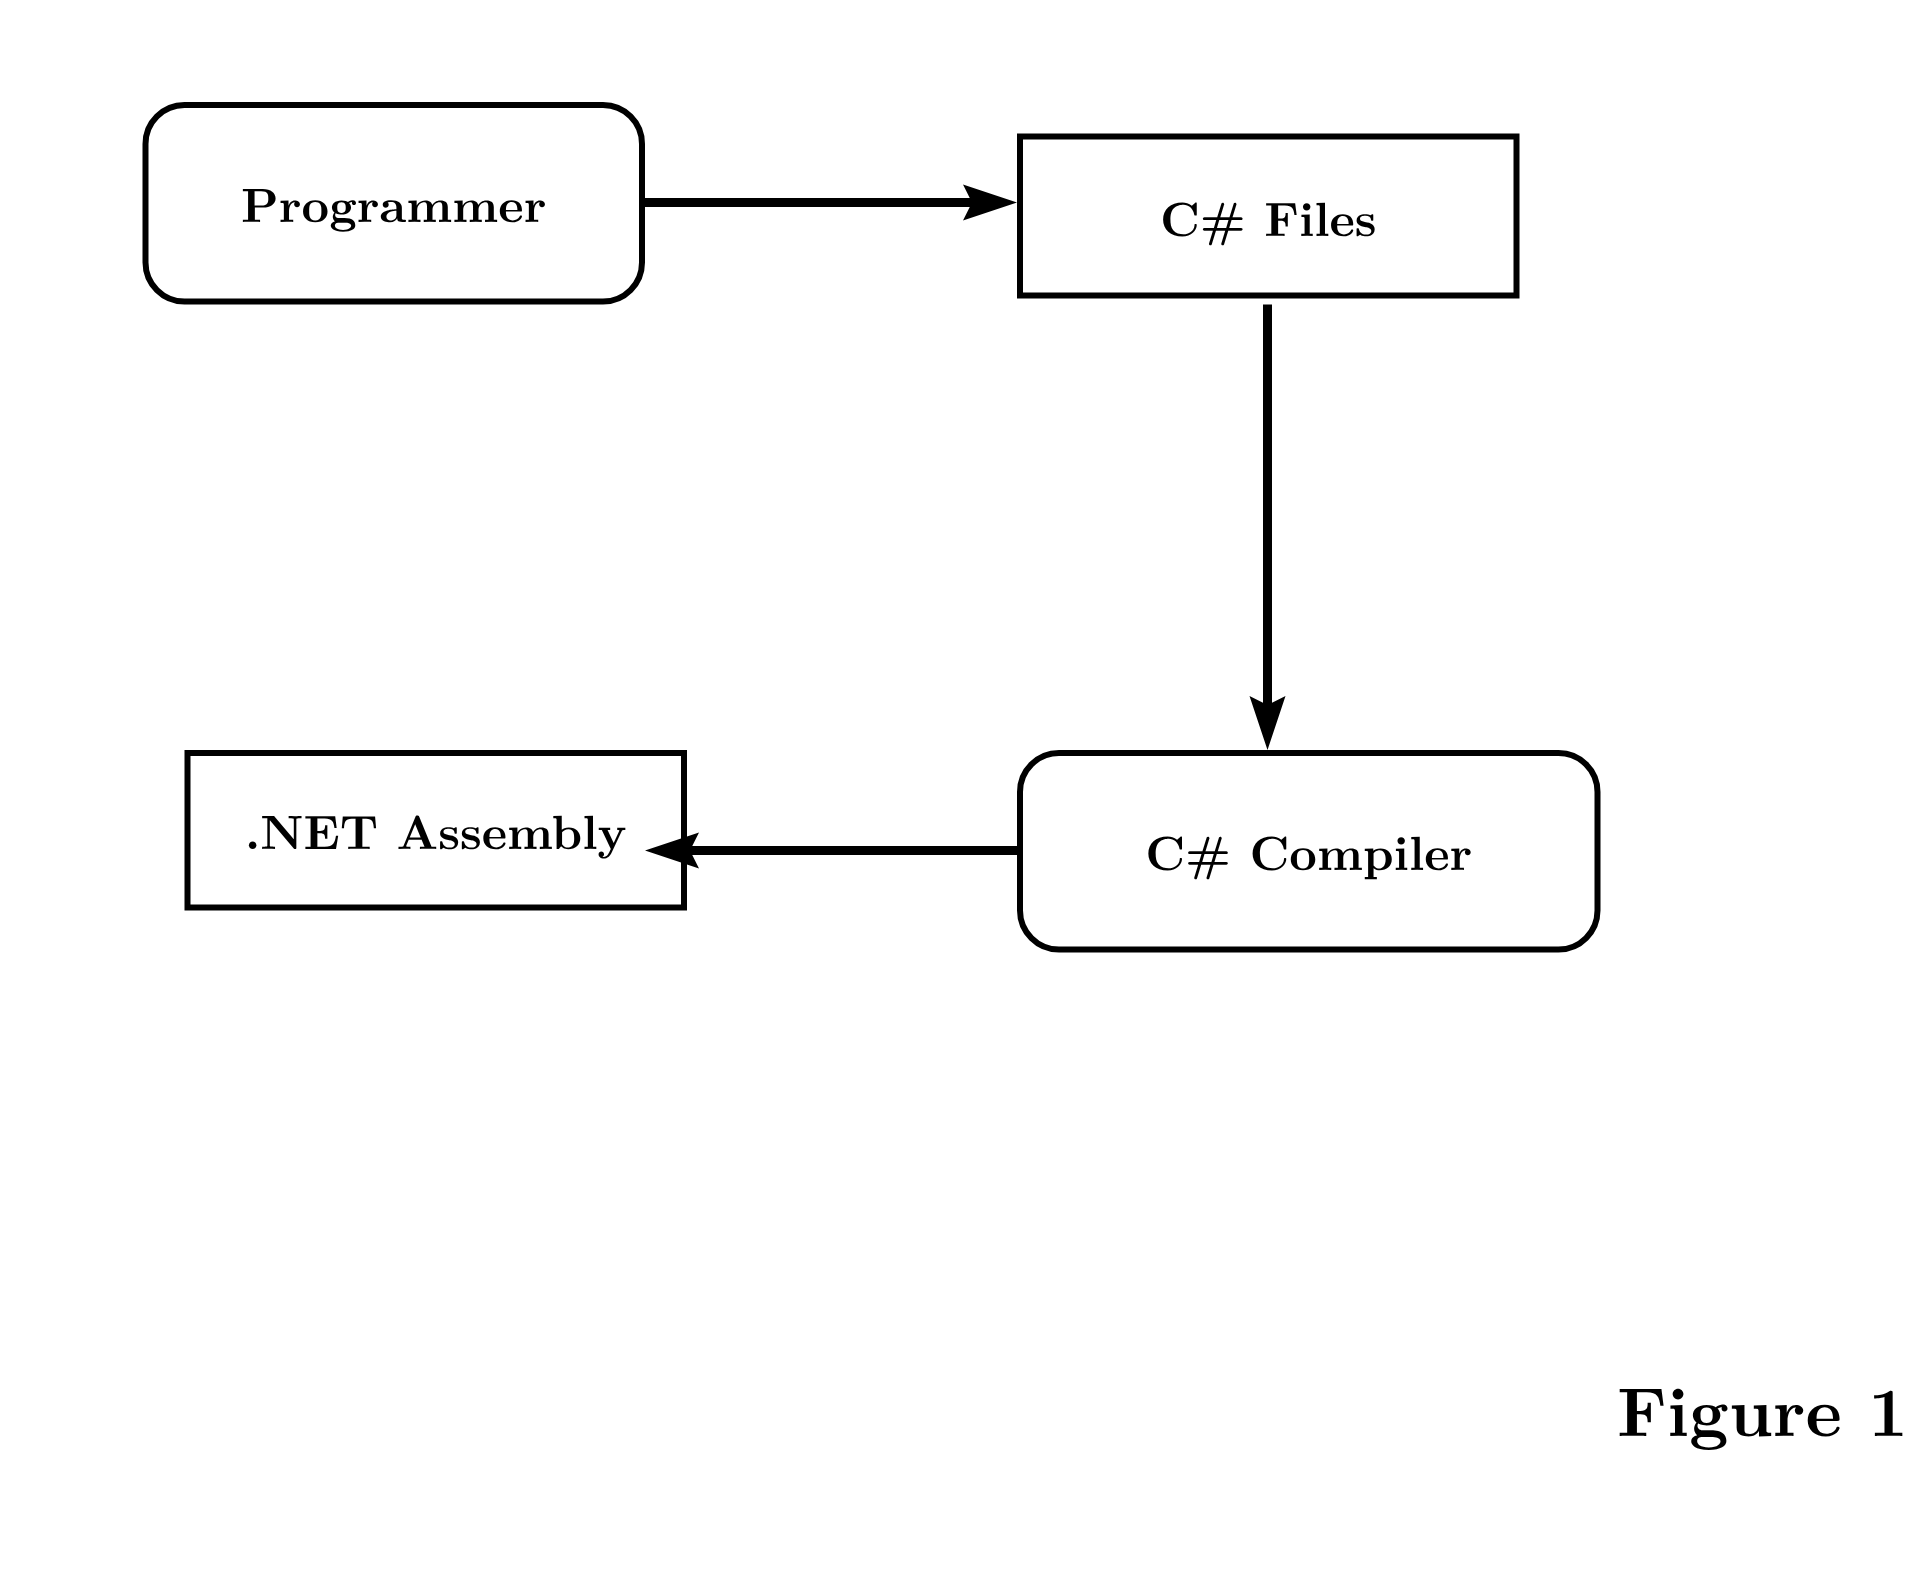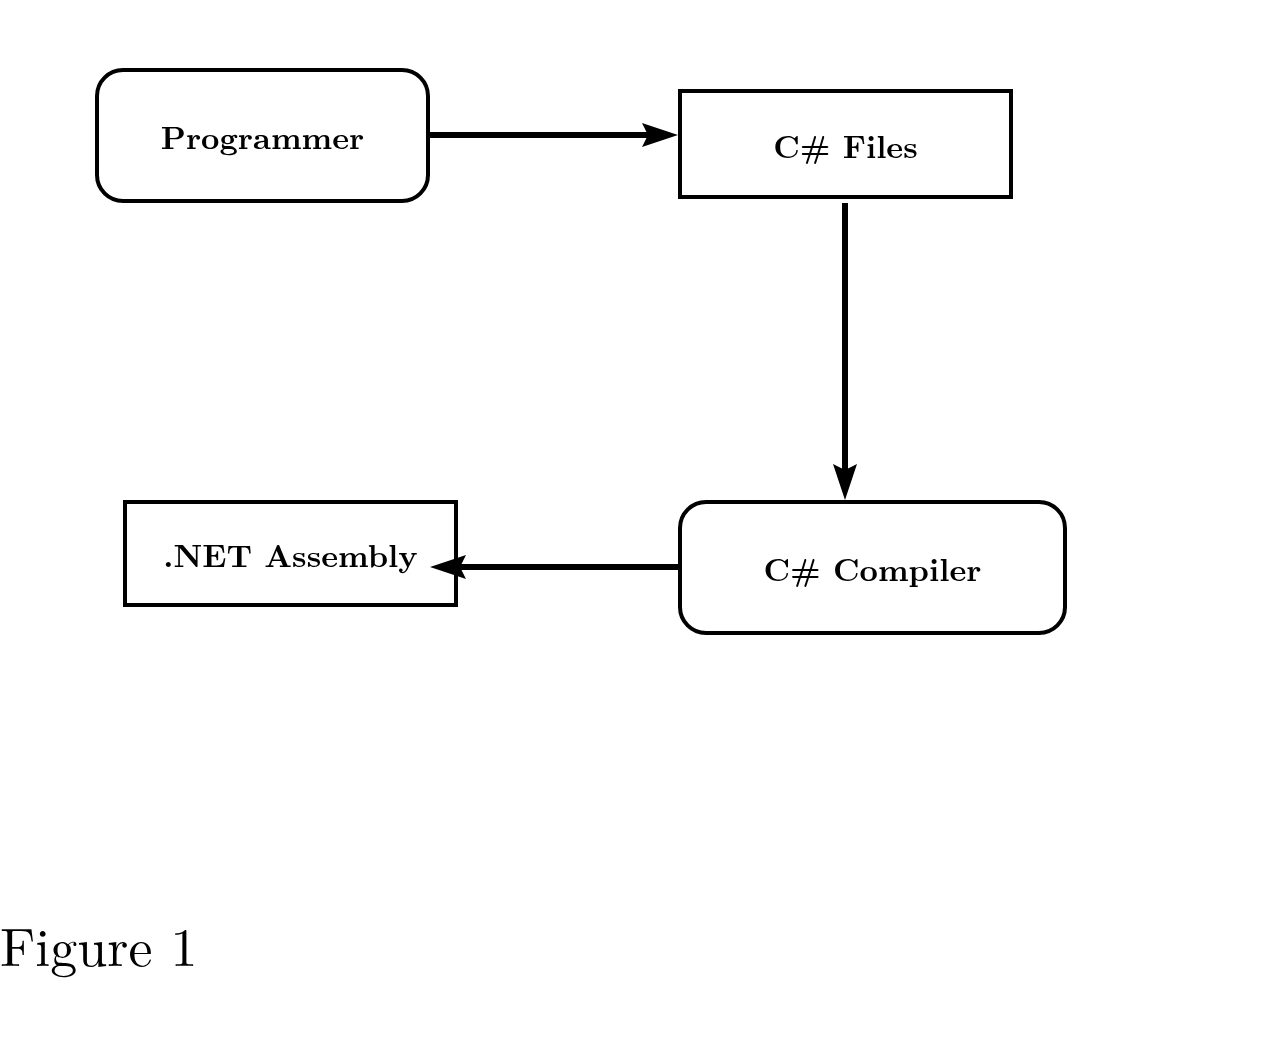--- a/index.html
+++ b/index.html
@@ -17,24 +17,24 @@
       align-items: center;
       justify-content: center;
       font-size: 32px;
       font-weight: bold;
       background: white;
     }
     .rounded { border-radius: 28px; }
     .sharp { border-radius: 0; }
     .caption {
       position: absolute;
-      font-size: 54px;
-      font-weight: normal;
+      font-size: 46px;
+      font-weight: bold;
       width: 100%;
-      text-align: left;
+      text-align: right;
     }
     svg.arrow { position: absolute; overflow: visible; }
   </style>
 </head>
 <body>
 
 <div class="node rounded" style="left:95px; top:68px; width:335px; height:135px;">
   <span>Programmer</span>
 </div>
 

